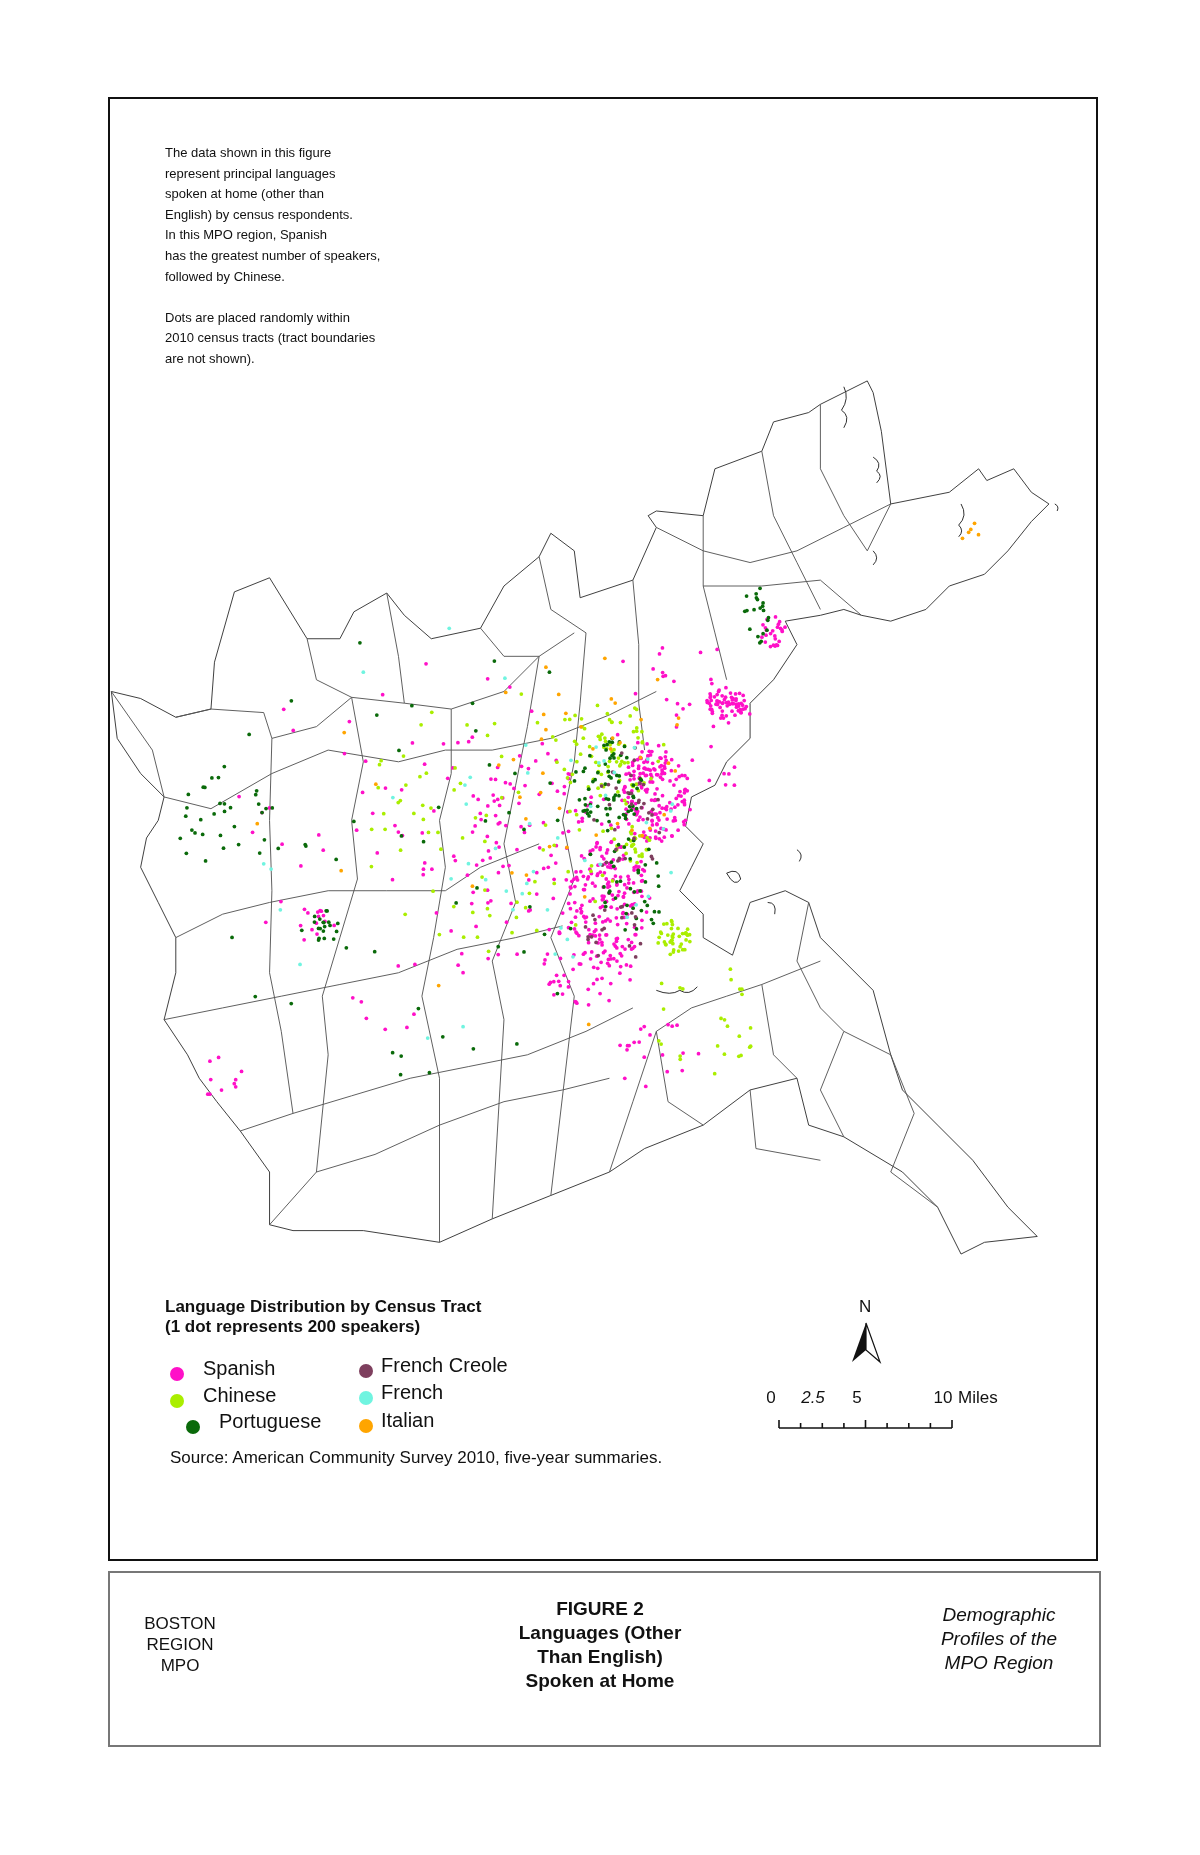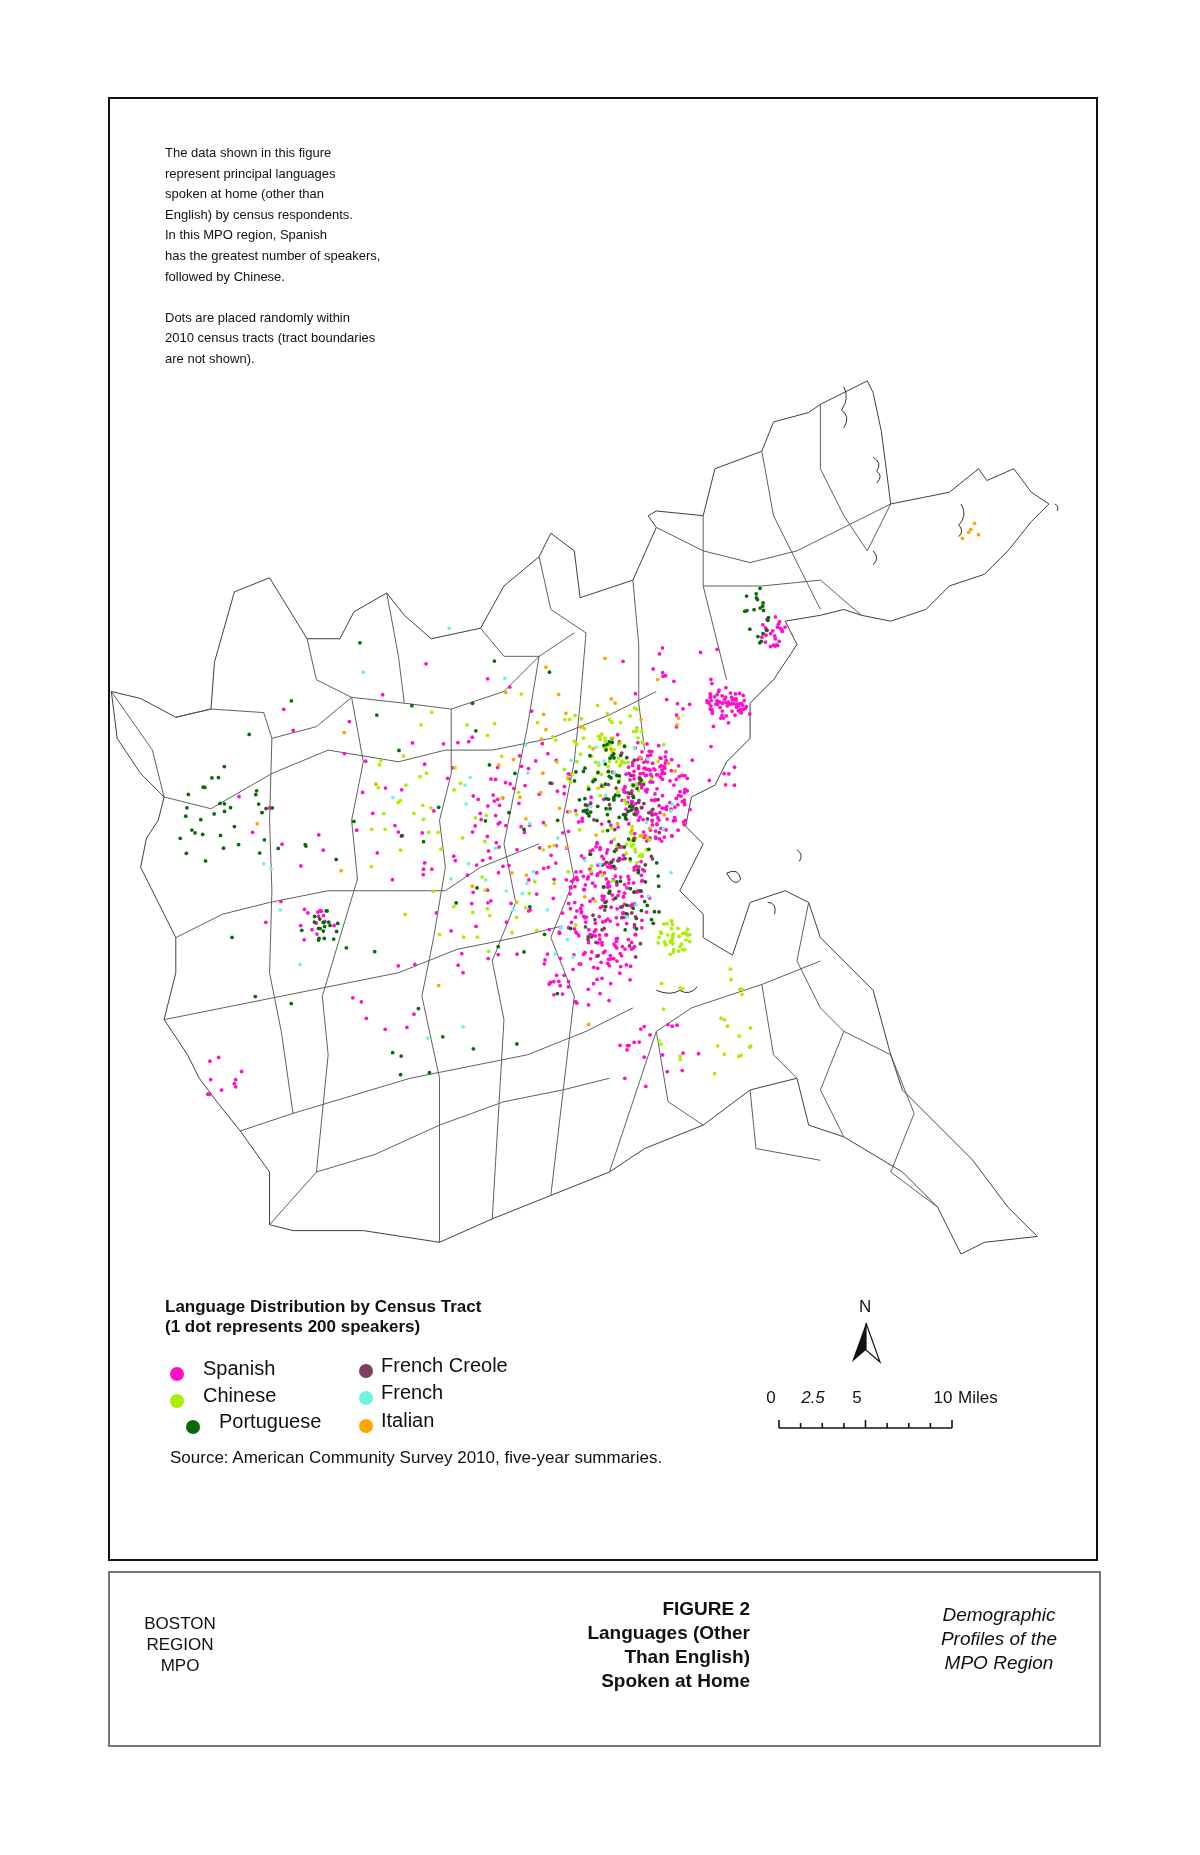--- a/index.html
+++ b/index.html
@@ -18,21 +18,21 @@
   .legend-item { position:absolute; font-size:20px; display:flex; align-items:center; }
   .legend-dot { width:14px; height:14px; border-radius:50%; display:inline-block; }
   .legend-label { position:absolute; left:33px; white-space:nowrap; top:-10px; }
   .source { position:absolute; left:170px; top:1448px; font-size:17px; }
   .north-n { position:absolute; left:859px; top:1297px; font-size:17px; }
   .scale-label { position:absolute; top:1388px; font-size:17px; transform:translateX(-50%); }
   .scale-units { position:absolute; top:1388px; left:958px; font-size:17px; }
   .footer-left { position:absolute; left:140px; top:1613px; width:80px; text-align:center;
                  font-size:17px; line-height:21px; }
   .footer-left span, .footer-center span, .footer-right span { display:block; }
-  .footer-center { position:absolute; left:450px; top:1597px; width:300px; text-align:right;
+  .footer-center { position:absolute; left:450px; top:1597px; width:300px; text-align:center;
                    font-size:19px; font-weight:bold; line-height:24px; }
   .footer-right { position:absolute; left:909px; top:1603px; width:180px; text-align:center;
                   font-size:19px; font-style:italic; line-height:24px; }
 </style>
 </head>
 <body>
 
 <div class="main-frame"></div>
 
 <div class="intro">

